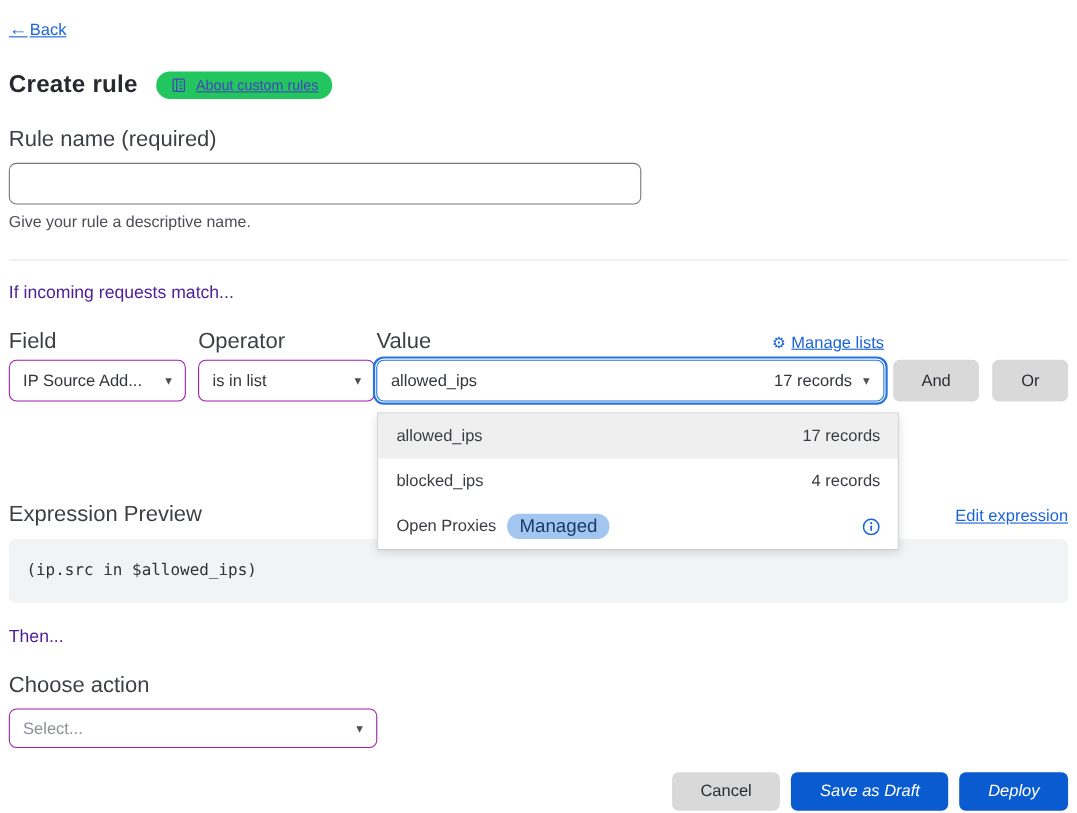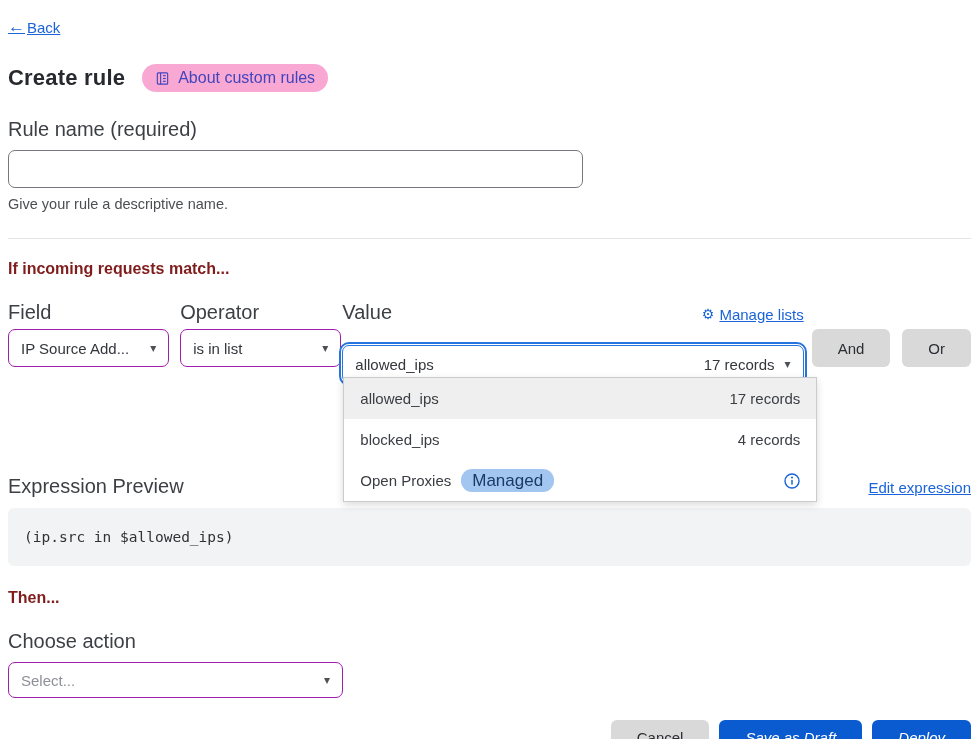--- a/index.html
+++ b/index.html
@@ -20,29 +20,30 @@
     cursor: pointer;
     font-size: 15px;
   }
   .back-link { font-size: 16px; display: inline-flex; align-items: center; gap: 2px; }
   .back-arrow { text-decoration: none; display: inline-block; font-size: 17px; }
 
   
   .header-row { margin-top: 27px; display: flex; align-items: center; gap: 17px; }
   h1.page-title { font-size: 22px; font-weight: 700; color: #27292e; letter-spacing: .2px; }
   .about-badge {
-    background: #f9a8d4;
+    background: #22c55e;
     color: #4145bd;
     border-radius: 15px;
     padding: 5px 13px;
-    font-size: 16px;
+    font-size: 13px;
     display: inline-flex;
     align-items: center;
     gap: 8px;
     cursor: pointer;
+    text-decoration: underline;
   }
   .about-badge svg { display: block; }
 
   
   .rule-name-group { margin-top: 26px; }
   .field-label { font-size: 20px; color: #3c3f44; display: block; }
   .rule-name-input {
     margin-top: 9px;
     width: 575px;
     height: 38px;
@@ -52,26 +53,26 @@
     padding: 0 12px;
     font-family: "Liberation Sans", sans-serif;
     color: #2f3237;
     display: block;
   }
   .helper-text { margin-top: 8px; font-size: 14.5px; color: #4b4e54; }
 
   .divider { border: none; border-top: 1px solid #e4e5e7; margin-top: 26px; }
 
   
-  .section-heading { margin-top: 21px; font-size: 16px; font-weight: 700; color: #7f1d1d; }
+  .section-heading { margin-top: 21px; font-size: 16px; font-weight: 400; color: #4c1d95; }
   .match-row { margin-top: 23px; display: flex; align-items: flex-start; }
   .col { display: flex; flex-direction: column; }
   .col-field { width: 167px; }
   .col-operator { width: 167px; margin-left: 11px; }
-  .col-value { width: 478px; margin-left: 1px; position: relative; gap: 16px; }
+  .col-value { width: 478px; margin-left: 1px; position: relative; }
   .col .field-label { margin-bottom: 12px; height: 16px; }
   .label-row { display: flex; justify-content: space-between; align-items: baseline; margin-bottom: 12px; height: 16px; }
   .manage-lists { display: inline-flex; align-items: center; gap: 5px; font-size: 14.5px; }
   .gear-glyph { color: #1a63d8; font-size: 14px; text-decoration: none; line-height: 1; }
 
   .select-box {
     height: 38px;
     border: 1px solid #a21caf;
     border-radius: 7px;
     background: #fff;

